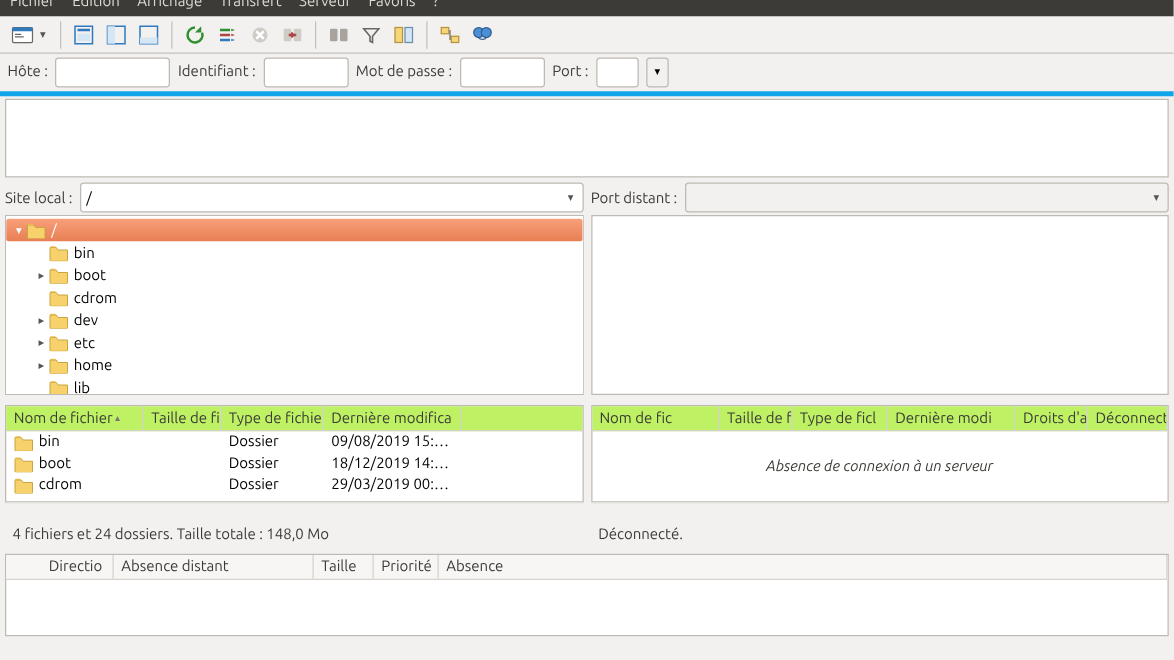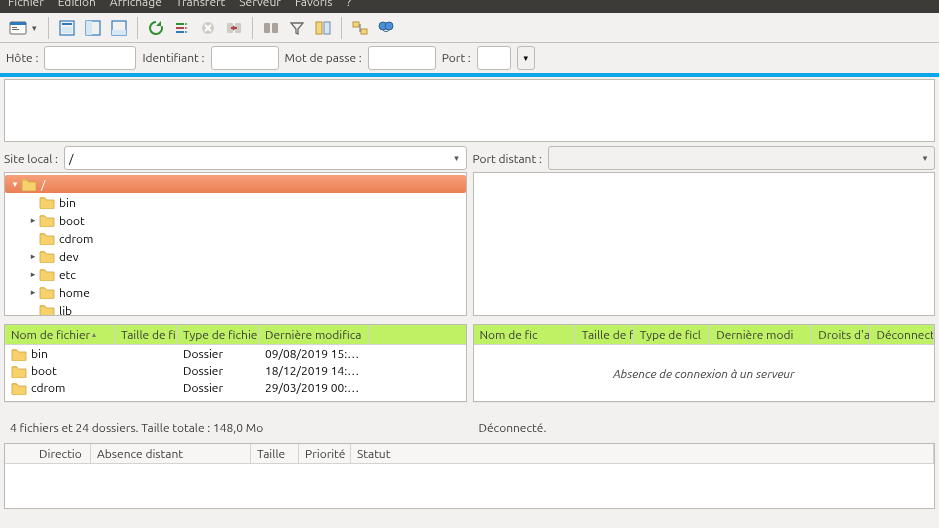--- a/index.html
+++ b/index.html
@@ -383,19 +383,19 @@
     <div class="status-line">Déconnecté.</div>
   </div>
 </div>
 
 <div class="queue">
   <div class="cols">
     <div class="colh wq-dir">Directio</div>
     <div class="colh wq-rem">Absence distant</div>
     <div class="colh wq-sz">Taille</div>
     <div class="colh wq-pri">Priorité</div>
-    <div class="colh wq-st">Statut</div>
+    <div class="colh wq-st">Absence</div>
   </div>
   <div style="flex:1"></div>
 </div>
 <div class="tabs">
   <div class="tab"></div>
 </div>
 
 </body></html>

